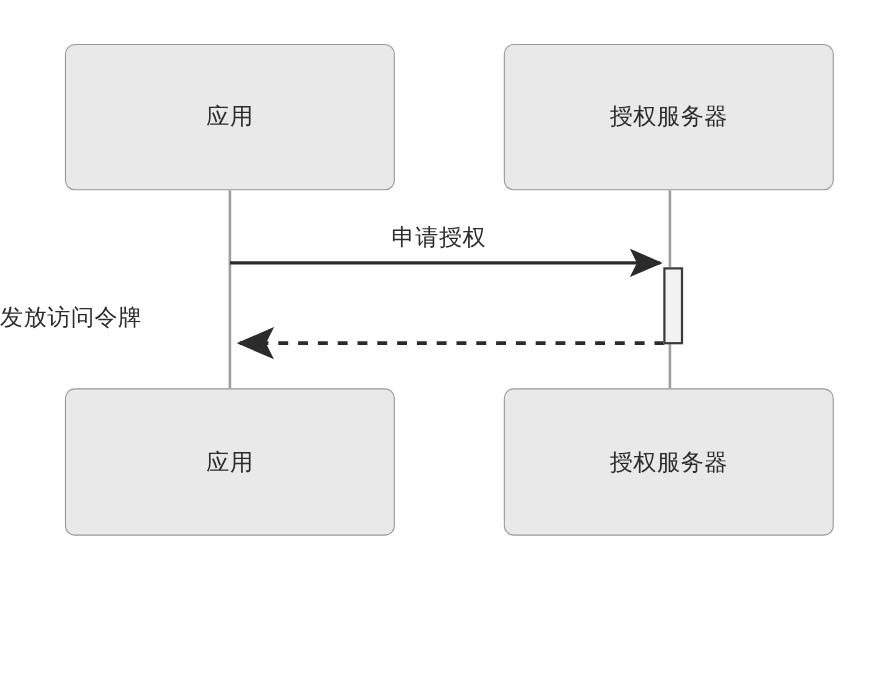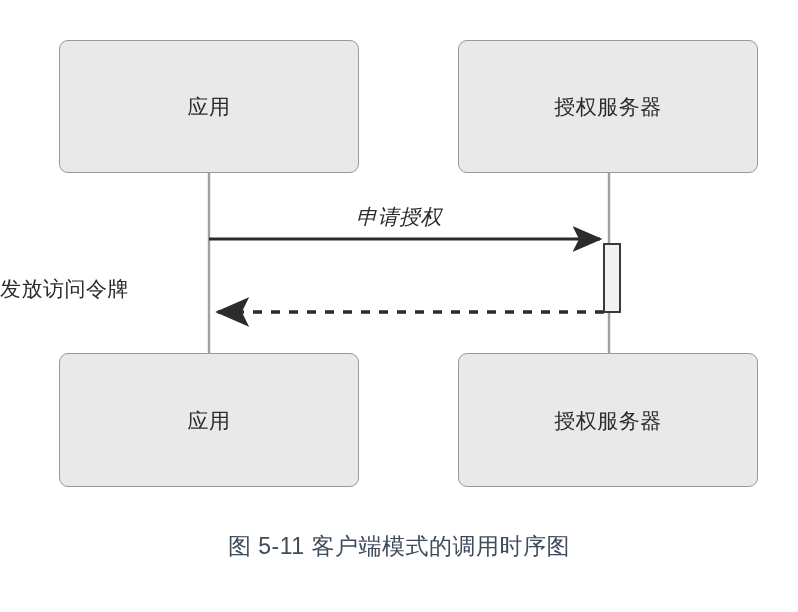--- a/index.html
+++ b/index.html
@@ -48,21 +48,21 @@
   .box-br { left: 458px; top: 353px; width: 300px; height: 134px; }
 
   .msg-label {
     position: absolute;
     font-size: 21px;
     color: #2b2b2b;
     line-height: 1;
     white-space: nowrap;
     letter-spacing: 0.5px;
   }
-  .msg-label-1 { left: 0; top: 206px; width: 798px; text-align: center; font-style: italic; }
+  .msg-label-1 { left: 0; top: 206px; width: 798px; text-align: center; }
   .msg-label-2 { left: 0; top: 278px; width: 798px; }
 
   .activation-bar {
     position: absolute;
     box-sizing: border-box;
     left: 603px;
     top: 243px;
     width: 18px;
     height: 70px;
     background: #f2f2f2;
@@ -120,15 +120,14 @@
   <div class="msg-label msg-label-2">发放访问令牌</div>
 
   <div class="participant-box box-bl">
     <span class="participant-label">应用</span>
   </div>
 
   <div class="participant-box box-br">
     <span class="participant-label">授权服务器</span>
   </div>
 
-  <div class="caption">图 5-11 客户端模式的调用时序图</div>
 
 </div>
 
 </body></html>

